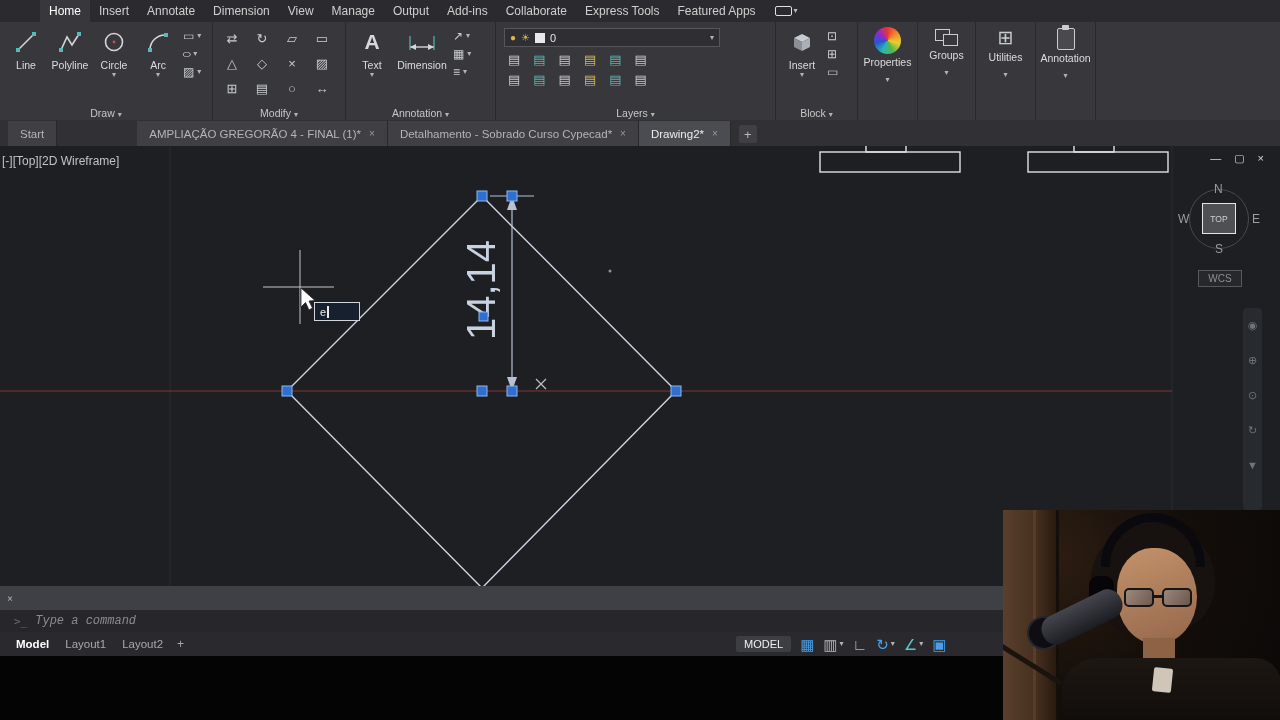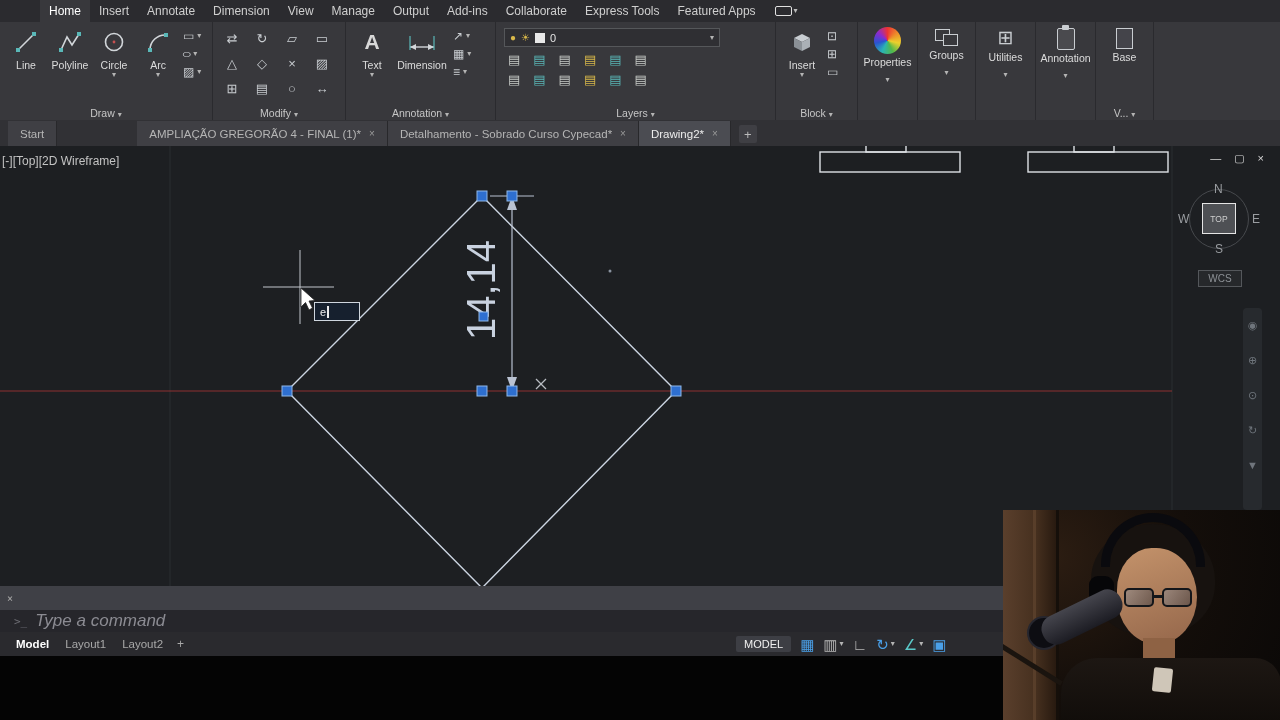--- a/index.html
+++ b/index.html
@@ -71,21 +71,21 @@
   .wcsbox{position:absolute;left:22px;top:94px;width:44px;height:17px;border:1px solid #54575b;background:#26282b;color:#8d9196;font-size:10px;display:flex;align-items:center;justify-content:center;cursor:pointer}
   .navbar{position:absolute;left:1243px;top:162px;width:19px;height:202px;background:rgba(190,200,210,.07);border-radius:4px;display:flex;flex-direction:column;align-items:center;gap:24px;padding-top:12px}
   .navbar span{color:#6f757c;font-size:11px;cursor:pointer;line-height:1}
 
   
   .cmd1{position:absolute;left:0;top:586px;width:1280px;height:24px;background:#3f4046;display:flex;align-items:center;font-family:"DejaVu Sans Mono",monospace}
   .cmdclose{color:#aaa;font-size:10px;padding:0 7px;cursor:pointer}
   .cmdtext{color:#efefef;font-size:13px;white-space:pre}
   .cmd2{position:absolute;left:0;top:610px;width:1280px;height:22px;background:#26262b;display:flex;align-items:center;font-family:"DejaVu Sans Mono",monospace}
   .promptic{color:#6f6f76;font-size:11px;padding:0 8px 0 14px}
-  .cmdinput{background:transparent;border:none;outline:none;color:#fef9c3;font-family:Liberation Sans, sans-serif;font-size:17px;width:500px}
+  .cmdinput{background:transparent;border:none;outline:none;color:#fef9c3;font-family:Liberation Mono, monospace;font-size:12px;width:500px}
   .cmdinput::placeholder{color:#8b8b92;font-style:italic}
 
   
   .statusbar{position:absolute;left:0;top:632px;width:1280px;height:24px;background:#2a2a2e;display:flex;align-items:center}
   .stab{font-size:11.5px;color:#a8a8a8;margin-left:16px;cursor:pointer}
   .stab.active{color:#fff;font-weight:bold}
   .splus{margin-left:14px;color:#a8a8a8;font-size:12px;cursor:pointer}
   .sright{position:absolute;left:736px;top:0;height:24px;display:flex;align-items:center;gap:9px}
   .modelchip{background:#3d3e44;color:#f0f0f0;font-size:11px;padding:2px 8px;border-radius:2px;cursor:pointer}
   .stoggle{display:flex;align-items:center;gap:2px;cursor:pointer}
@@ -329,25 +329,20 @@
       <div class="smalllabel">Utilities</div>
       <div class="ctr"><span class="chev">▾</span></div>
     </div>
 
     <div class="panel" style="width:60px">
       <div class="clipicon"></div>
       <div class="smalllabel">Annotation</div>
       <div class="ctr"><span class="chev">▾</span></div>
     </div>
 
-    <div class="panel" style="width:58px">
-      <div class="docicon"></div>
-      <div class="smalllabel">Base</div>
-      <div class="plabel"><span>V...</span> <span class="chev">▾</span></div>
-    </div>
   </div>
 
   <div class="doctabs">
     <div class="dtab" style="margin-left:8px">
         <span>Start</span>
       </div>
     <div style="width:80px"></div>
     <div class="dtab">
       <span>AMPLIAÇÃO GREGORÃO 4 - FINAL (1)*</span>
       <span class="x">×</span>

